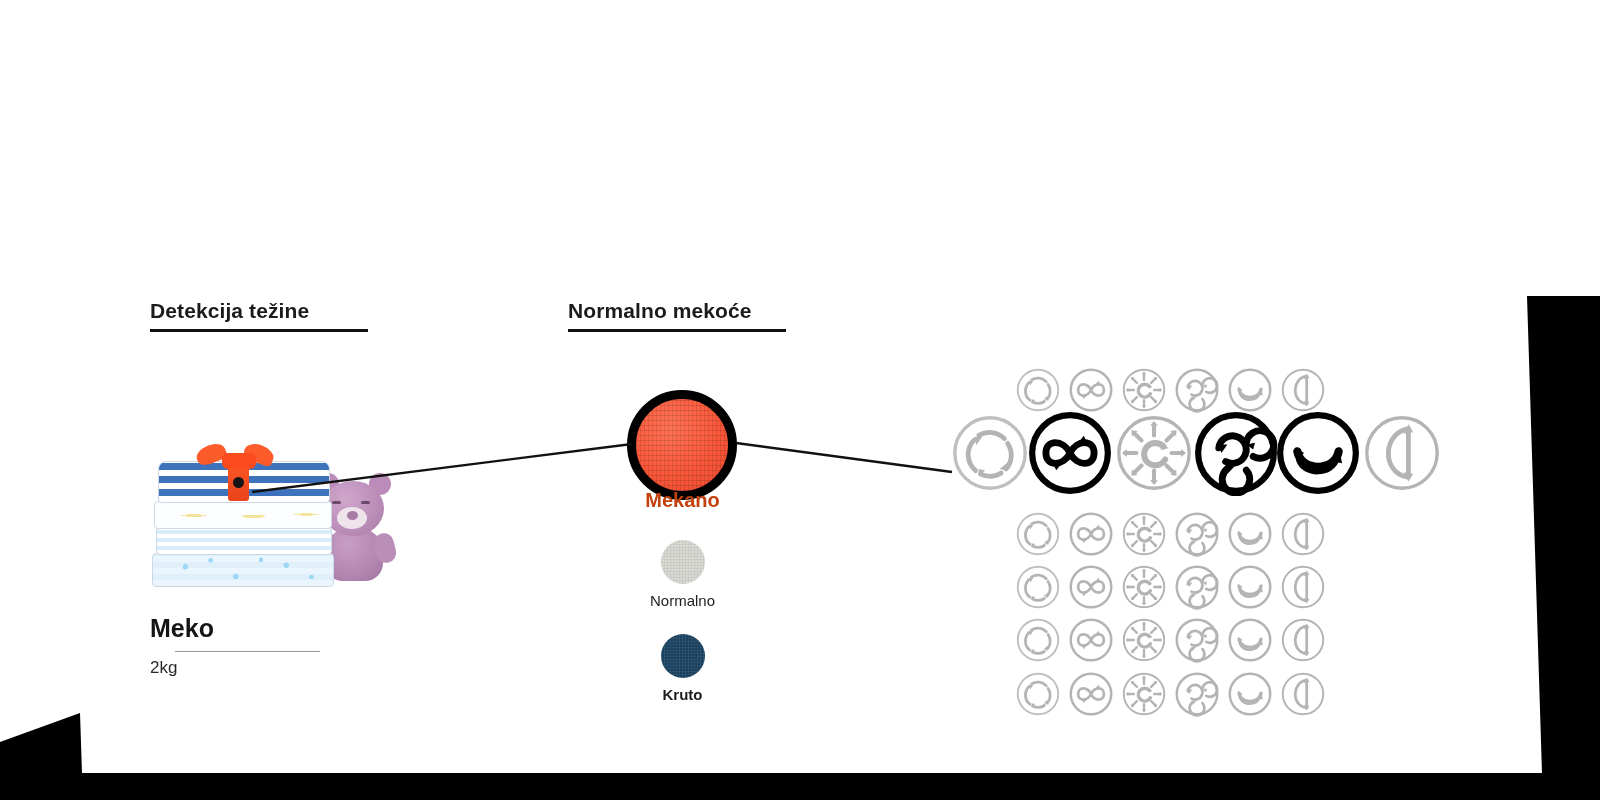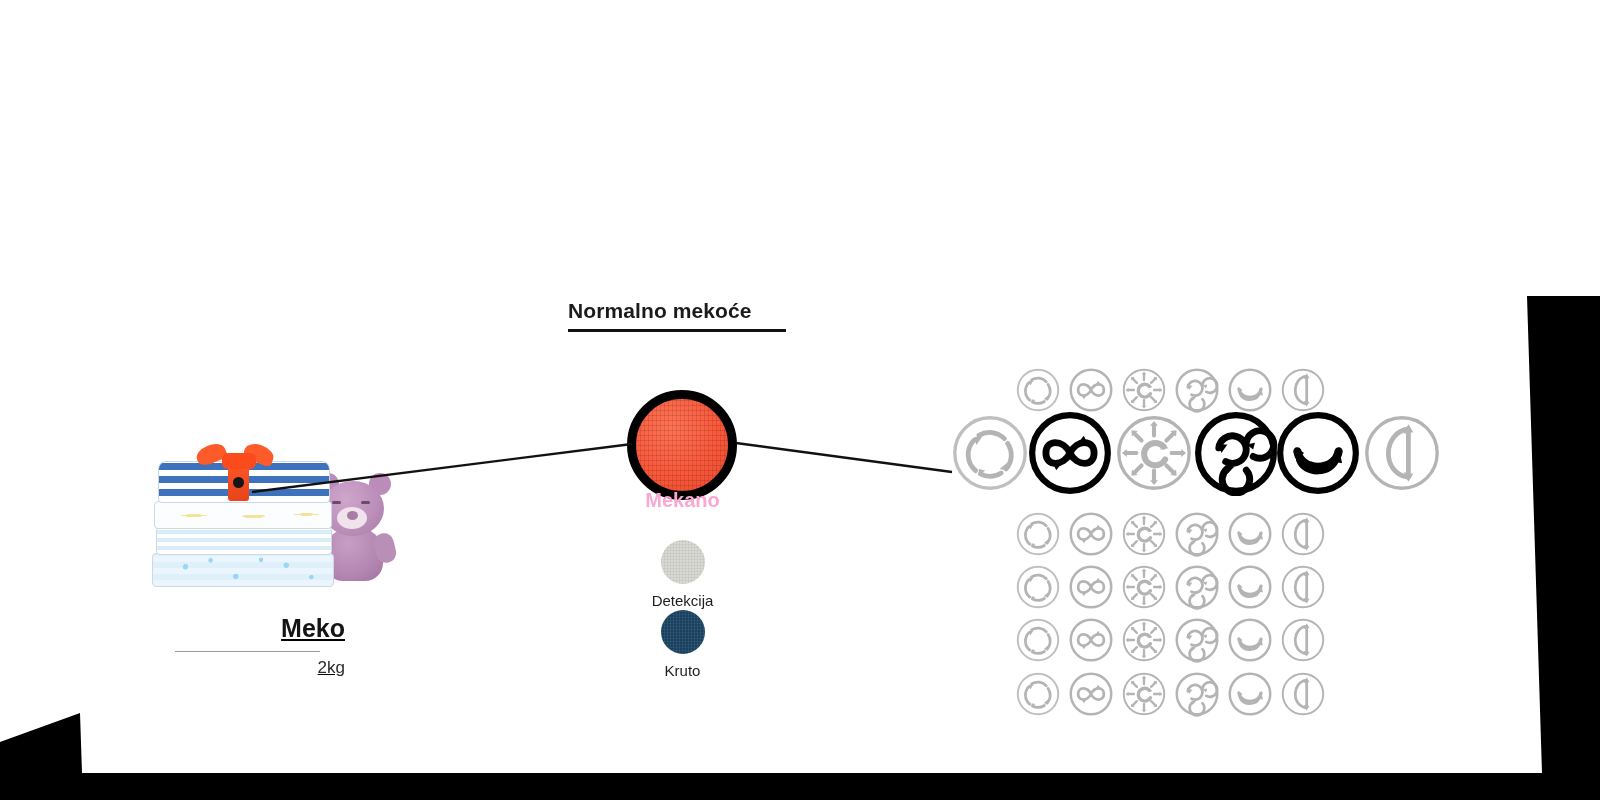--- a/index.html
+++ b/index.html
@@ -143,76 +143,80 @@
     background: #fd5c2a; border-radius: 50% 50% 20% 40%;
   }
   .ribbon-loop.l { left: 46px; transform: rotate(-22deg); }
   .ribbon-loop.r { left: 94px; transform: rotate(20deg); }
   .ribbon-dot {
     position: absolute; left: 83px; bottom: 99px; width: 11px; height: 11px;
     border-radius: 50%; background: #151515; z-index: 6;
   }
 
   
-  #weight-caption { position: absolute; left: 150px; top: 612px; width: 195px; text-align: right; text-decoration: underline; }
+  #weight-caption { position: absolute; left: 150px; top: 612px; width: 195px; text-align: left; }
   #weight-caption .big { font-size: 25px; font-weight: bold; color: #141414; line-height: 32px; }
   #weight-caption .sep { height: 1px; background: #9a9a9a; margin: 7px 25px 6px 25px; }
   #weight-caption .sub { font-size: 17px; color: #2a2a2a; }
 
   
   #soft-main {
     position: absolute; left: 627px; top: 390px;
     width: 110px; height: 110px; border-radius: 50%;
     border: 9px solid #000;
     background:
       repeating-linear-gradient(90deg, rgba(0,0,0,.10) 0 1px, transparent 1px 4px),
       repeating-linear-gradient(0deg,  rgba(0,0,0,.12) 0 1px, transparent 1px 5px),
       radial-gradient(circle at 38% 30%, #ff7355 0%, #f9583a 55%, #e9492d 100%);
   }
   .soft-label-main {
     position: absolute; left: 600px; top: 489px; width: 165px;
-    text-align: center; font-size: 20px; font-weight: bold; color: #f9a8d4;
+    text-align: center; font-size: 20px; font-weight: bold; color: #c2410c;
   }
   .soft-opt { position: absolute; width: 165px; left: 600px; text-align: center; }
   .soft-opt .dot {
     width: 44px; height: 44px; border-radius: 50%; margin: 0 auto 8px auto;
     background:
       repeating-linear-gradient(90deg, rgba(0,0,0,.05) 0 1px, transparent 1px 3px),
       repeating-linear-gradient(0deg, rgba(0,0,0,.05) 0 1px, transparent 1px 3px),
       #d9d9d4;
   }
   .soft-opt .dot.dark {
     background:
       repeating-linear-gradient(90deg, rgba(255,255,255,.07) 0 1px, transparent 1px 3px),
       repeating-linear-gradient(0deg, rgba(255,255,255,.05) 0 1px, transparent 1px 3px),
       #19415f;
   }
   .soft-opt .name { font-size: 15px; color: #1d1d1d; }
   #soft-normal { top: 540px; }
-  #soft-hard   { top: 610px; }
+  #soft-hard   { top: 634px; font-weight: bold; }
 
   
   #pattern-area { position: absolute; left: 930px; top: 355px; width: 540px; height: 380px; }
   .icon-cell {
     position: absolute;
     display: flex; align-items: center; justify-content: center;
   }
   .icon-cell svg { display: block; }
 
   
   .connector { position: absolute; left: 0; top: 0; width: 1600px; height: 800px; pointer-events: none; }
 </style>
 </head>
 <body>
 
 <div id="stage">
 
   <div class="panel-top-white"></div>
   <div class="panel"></div>
 
+  <div class="heading" id="h-weight">
+    <span>Detekcija težine</span>
+    <span class="rule"></span>
+  </div>
   <div class="heading" id="h-soft">
     <span>Normalno mekoće</span>
     <span class="rule"></span>
   </div>
 
   <div id="laundry">
     <div class="bear">
       <div class="ear l"></div>
       <div class="ear r"></div>
       <div class="body"></div>
@@ -241,21 +245,21 @@
     <div class="big">Meko</div>
     <div class="sep"></div>
     <div class="sub">2kg</div>
   </div>
 
   <div id="soft-main"></div>
   <div class="soft-label-main">Mekano</div>
 
   <div class="soft-opt" id="soft-normal">
     <div class="dot"></div>
-    <div class="name">Detekcija</div>
+    <div class="name">Normalno</div>
   </div>
   <div class="soft-opt" id="soft-hard">
     <div class="dot dark"></div>
     <div class="name">Kruto</div>
   </div>
 
   <div id="pattern-area">
       <div class="icon-cell" style="left: 85px; top: 12px; width: 46px; height: 46px;">
         <svg viewBox="0 0 100 100" width="46" height="46">
       <circle cx="50" cy="50" r="44" fill="none" stroke="#b4b4b4" stroke-width="4.199999999999999" opacity=".85"></circle>

